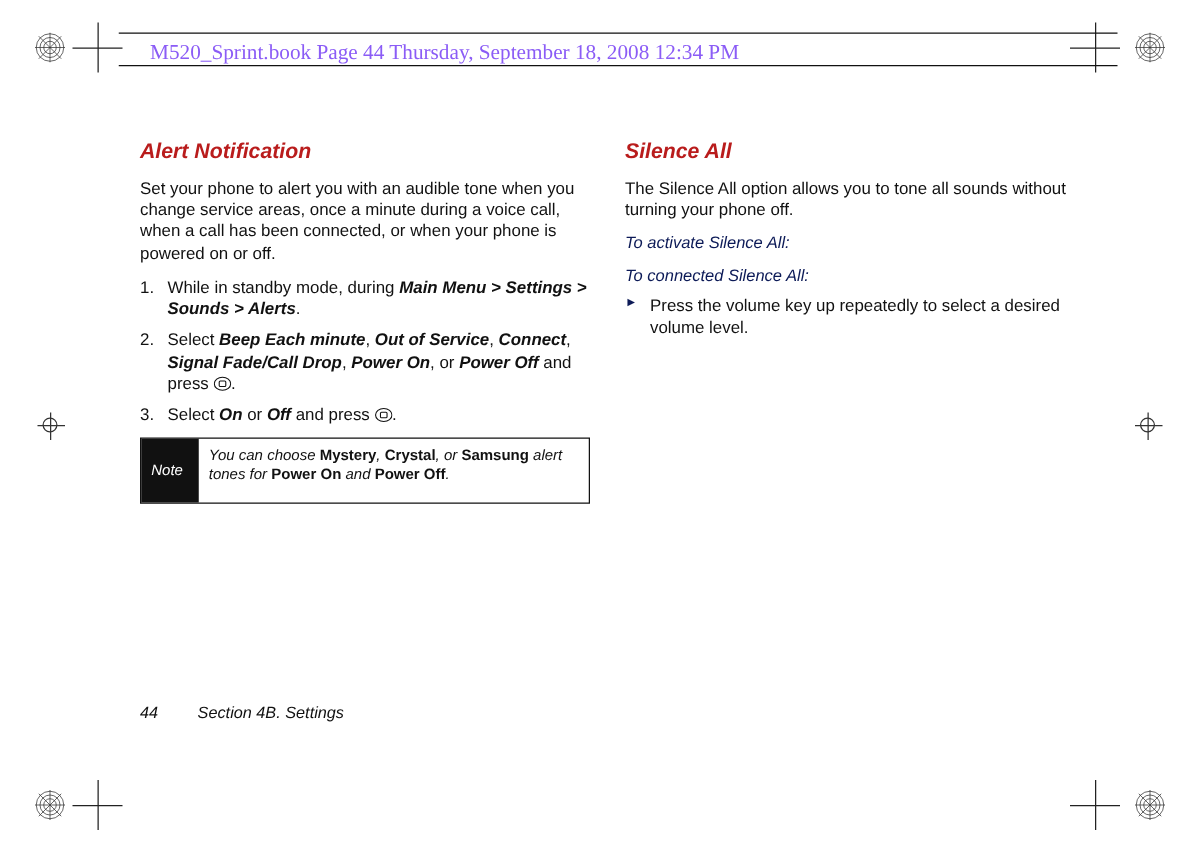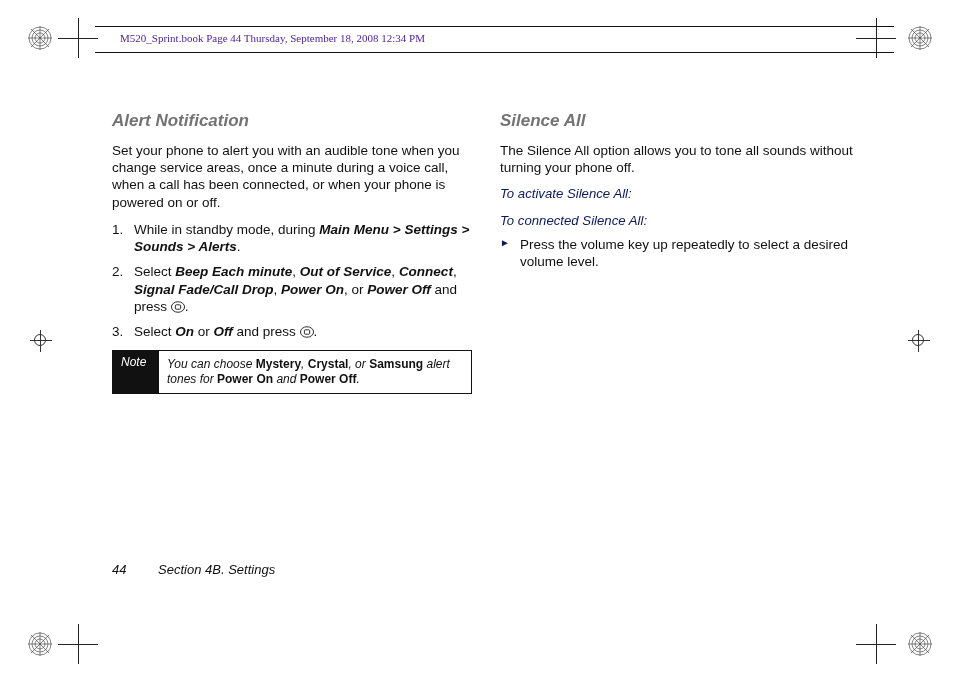--- a/index.html
+++ b/index.html
@@ -42,43 +42,43 @@
   .header-line {
     position: absolute;
     left: 95px; right: 60px; top: 26px;
     height: 1px; background: #111;
   }
   .header-line.bottom { top: 52px; }
   .header-text {
     position: absolute;
     left: 120px; top: 32px;
     font-family: "Times New Roman", serif;
-    font-size: 11px;
-    color: #4c1d95;
+    font-size: 17px;
+    color: #8b5cf6;
   }
 
   .page {
     position: absolute;
     left: 112px; top: 110px;
     width: 760px;
     height: 460px;
     display: flex;
     gap: 28px;
   }
   .col {
     width: 360px;
     font-size: 13.5px;
     color: #111;
     line-height: 1.28;
   }
   .h2 {
     font-style: italic;
     font-weight: 600;
     font-size: 17px;
-    color: #737373;
+    color: #b91c1c;
     margin-bottom: 10px;
   }
   .intro { margin-bottom: 10px; }
   ol.steps { list-style: none; padding-left: 18px; }
   ol.steps li { margin-bottom: 8px; position: relative; padding-left: 4px;}
   ol.steps li .num {
     position: absolute; left: -18px; top: 0;
     font-size: 13.5px; color:#111;
   }
   .bi { font-weight: bold; font-style: italic; }
@@ -90,21 +90,21 @@
   .okbtn svg { width:100%; height:100%; }
   .notebox {
     display: flex;
     border: 1px solid #111;
     margin-top: 10px;
     font-size: 12px;
     line-height: 1.25;
   }
   .notebox .nlabel {
     background: #111; color: #fff;
-    padding: 4px 8px;
+    padding: 18px 8px;
     font-style: italic;
     font-size: 12px;
     min-width: 46px;
     display:flex; align-items:flex-start;
   }
   .notebox .nbody {
     padding: 6px 8px;
     font-style: italic;
     flex: 1;
   }

